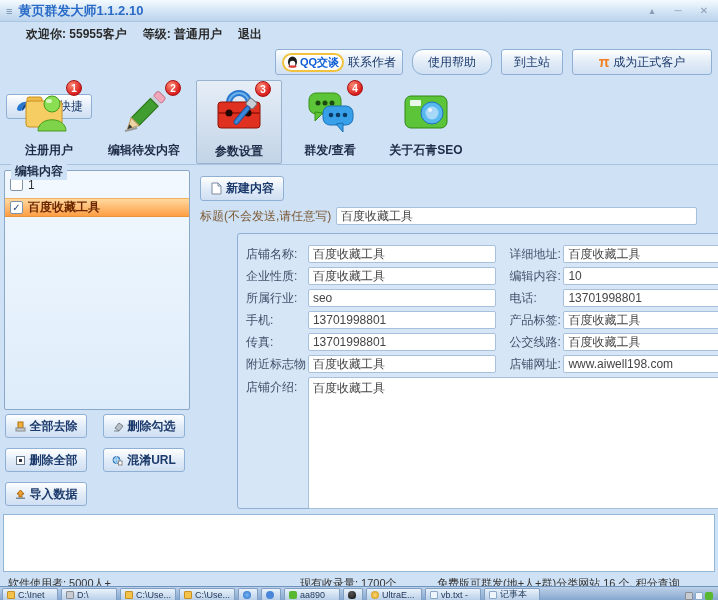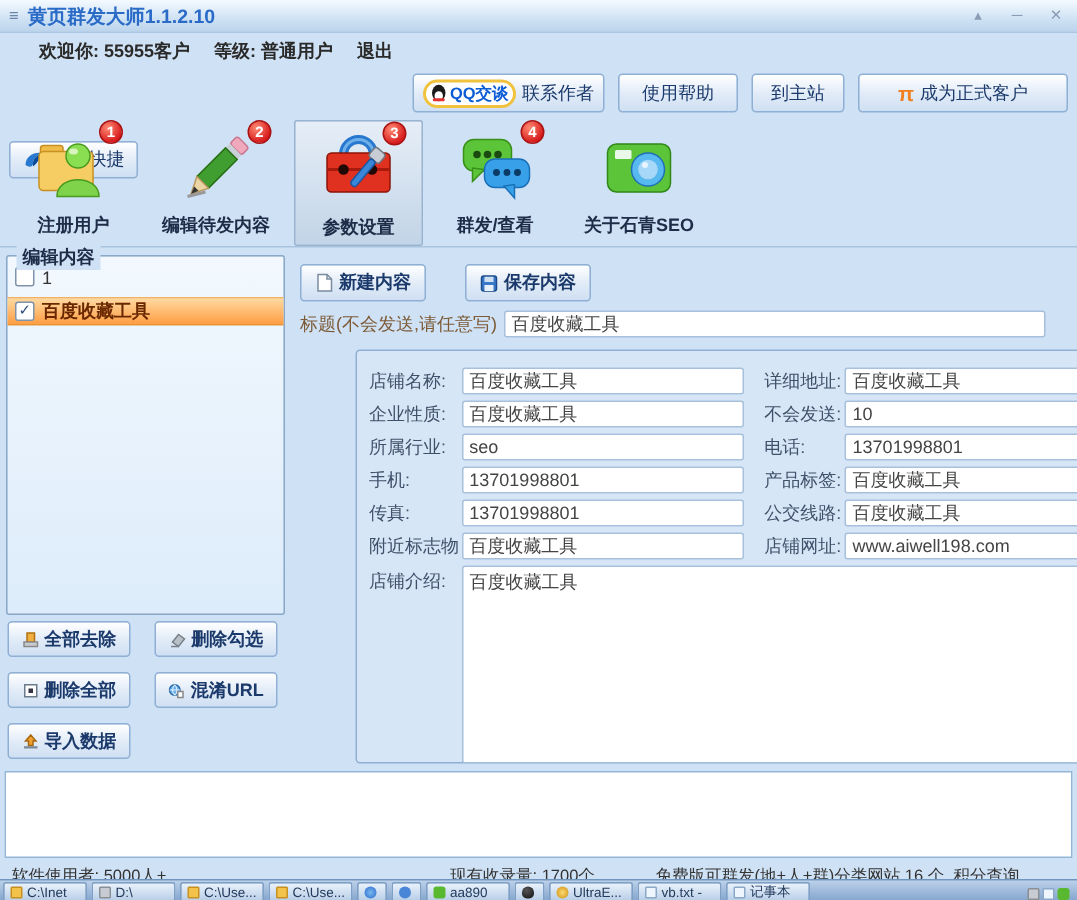--- a/index.html
+++ b/index.html
@@ -24,21 +24,21 @@
   .toolbar-row { position:absolute; top:46px; left:0; width:718px; height:32px; }
   .btn { background:linear-gradient(#ffffff,#e2ecf8 50%,#cfdff2); border:1px solid #8fb0d4;
     border-radius:3px; color:#1b3a6b; font-size:12px; display:inline-flex; align-items:center;
     justify-content:center; gap:4px; cursor:pointer; font-family:inherit; }
   .desktop-btn { position:absolute; left:6px; top:3px; width:86px; height:25px; font-weight:normal;margin-top:45px; }
   .top-right { position:absolute; right:6px; top:3px; display:flex; gap:9px; }
   .qq-btn { width:128px; height:26px; }
   .qq-oval { border:2px solid #f0c23e; background:#fff; border-radius:10px; padding:0 3px;
     display:inline-flex; align-items:center; gap:2px; }
   .qq-oval b { color:#0b5cd5; font-size:11px; }
-  .help-btn { width:80px; height:26px; }
+  .help-btn { width:80px; height:26px;border-radius:11px; }
   .site-btn { width:62px; height:26px; }
   .become-btn { width:140px; height:26px; }
   .pi-glyph { color:#f08020; font-weight:bold; font-size:14px; }
 
   
   .navbar { position:absolute; top:80px; left:0; width:718px; height:85px;
     border-bottom:1px solid #a8c4de; display:flex; gap:5px; padding-left:6px; }
   .nav-item { position:relative; width:86px; display:flex; flex-direction:column;
     align-items:center; padding-top:5px; cursor:pointer; }
   .nav-item.wide { width:96px; }
@@ -291,48 +291,40 @@
   </div>
 
   <div class="content-top">
     <button class="btn">
       <svg width="12" height="13" viewBox="0 0 12 13">
         <path d="M2 1 H8 L11 4 V12 H2 Z" fill="#fff" stroke="#7a8ba0"></path>
           <path d="M8 1 L8 4 L11 4" fill="none" stroke="#7a8ba0"></path>
       </svg>
       <span>新建内容</span>
     </button>
-    <button class="btn">
-      <svg width="12" height="12" viewBox="0 0 12 12">
-        <rect x="1" y="1" width="10" height="10" rx="1.5" fill="#3a78c8" stroke="#1a4a8a"></rect>
-          <rect x="3" y="1.5" width="6" height="3.5" fill="#cfe0f2"></rect>
-          <rect x="3" y="7" width="6" height="4" fill="#e8f0fa"></rect>
-      </svg>
-      <span>保存内容</span>
-    </button>
   </div>
 
   <div class="title-row">
     <span class="title-label">标题(不会发送,请任意写)</span>
     <input class="tinput title-input" value="百度收藏工具" style="">
   </div>
 
   <div class="form-panel">
 
     <div class="frow">
       <span class="flabel1">店铺名称:</span>
       <input class="tinput finput1" value="百度收藏工具" style="">
       <span class="flabel2">详细地址:</span>
       <input class="tinput finput2" value="百度收藏工具" style="">
     </div>
 
     <div class="frow">
       <span class="flabel1">企业性质:</span>
       <input class="tinput finput1" value="百度收藏工具" style="">
-      <span class="flabel2">不会发送:</span>
+      <span class="flabel2">编辑内容:</span>
       <input class="tinput finput2" value="10" style="">
     </div>
 
     <div class="frow">
       <span class="flabel1">所属行业:</span>
       <input class="tinput finput1" value="seo" style="">
       <span class="flabel2">电话:</span>
       <input class="tinput finput2" value="13701998801" style="">
     </div>
 

